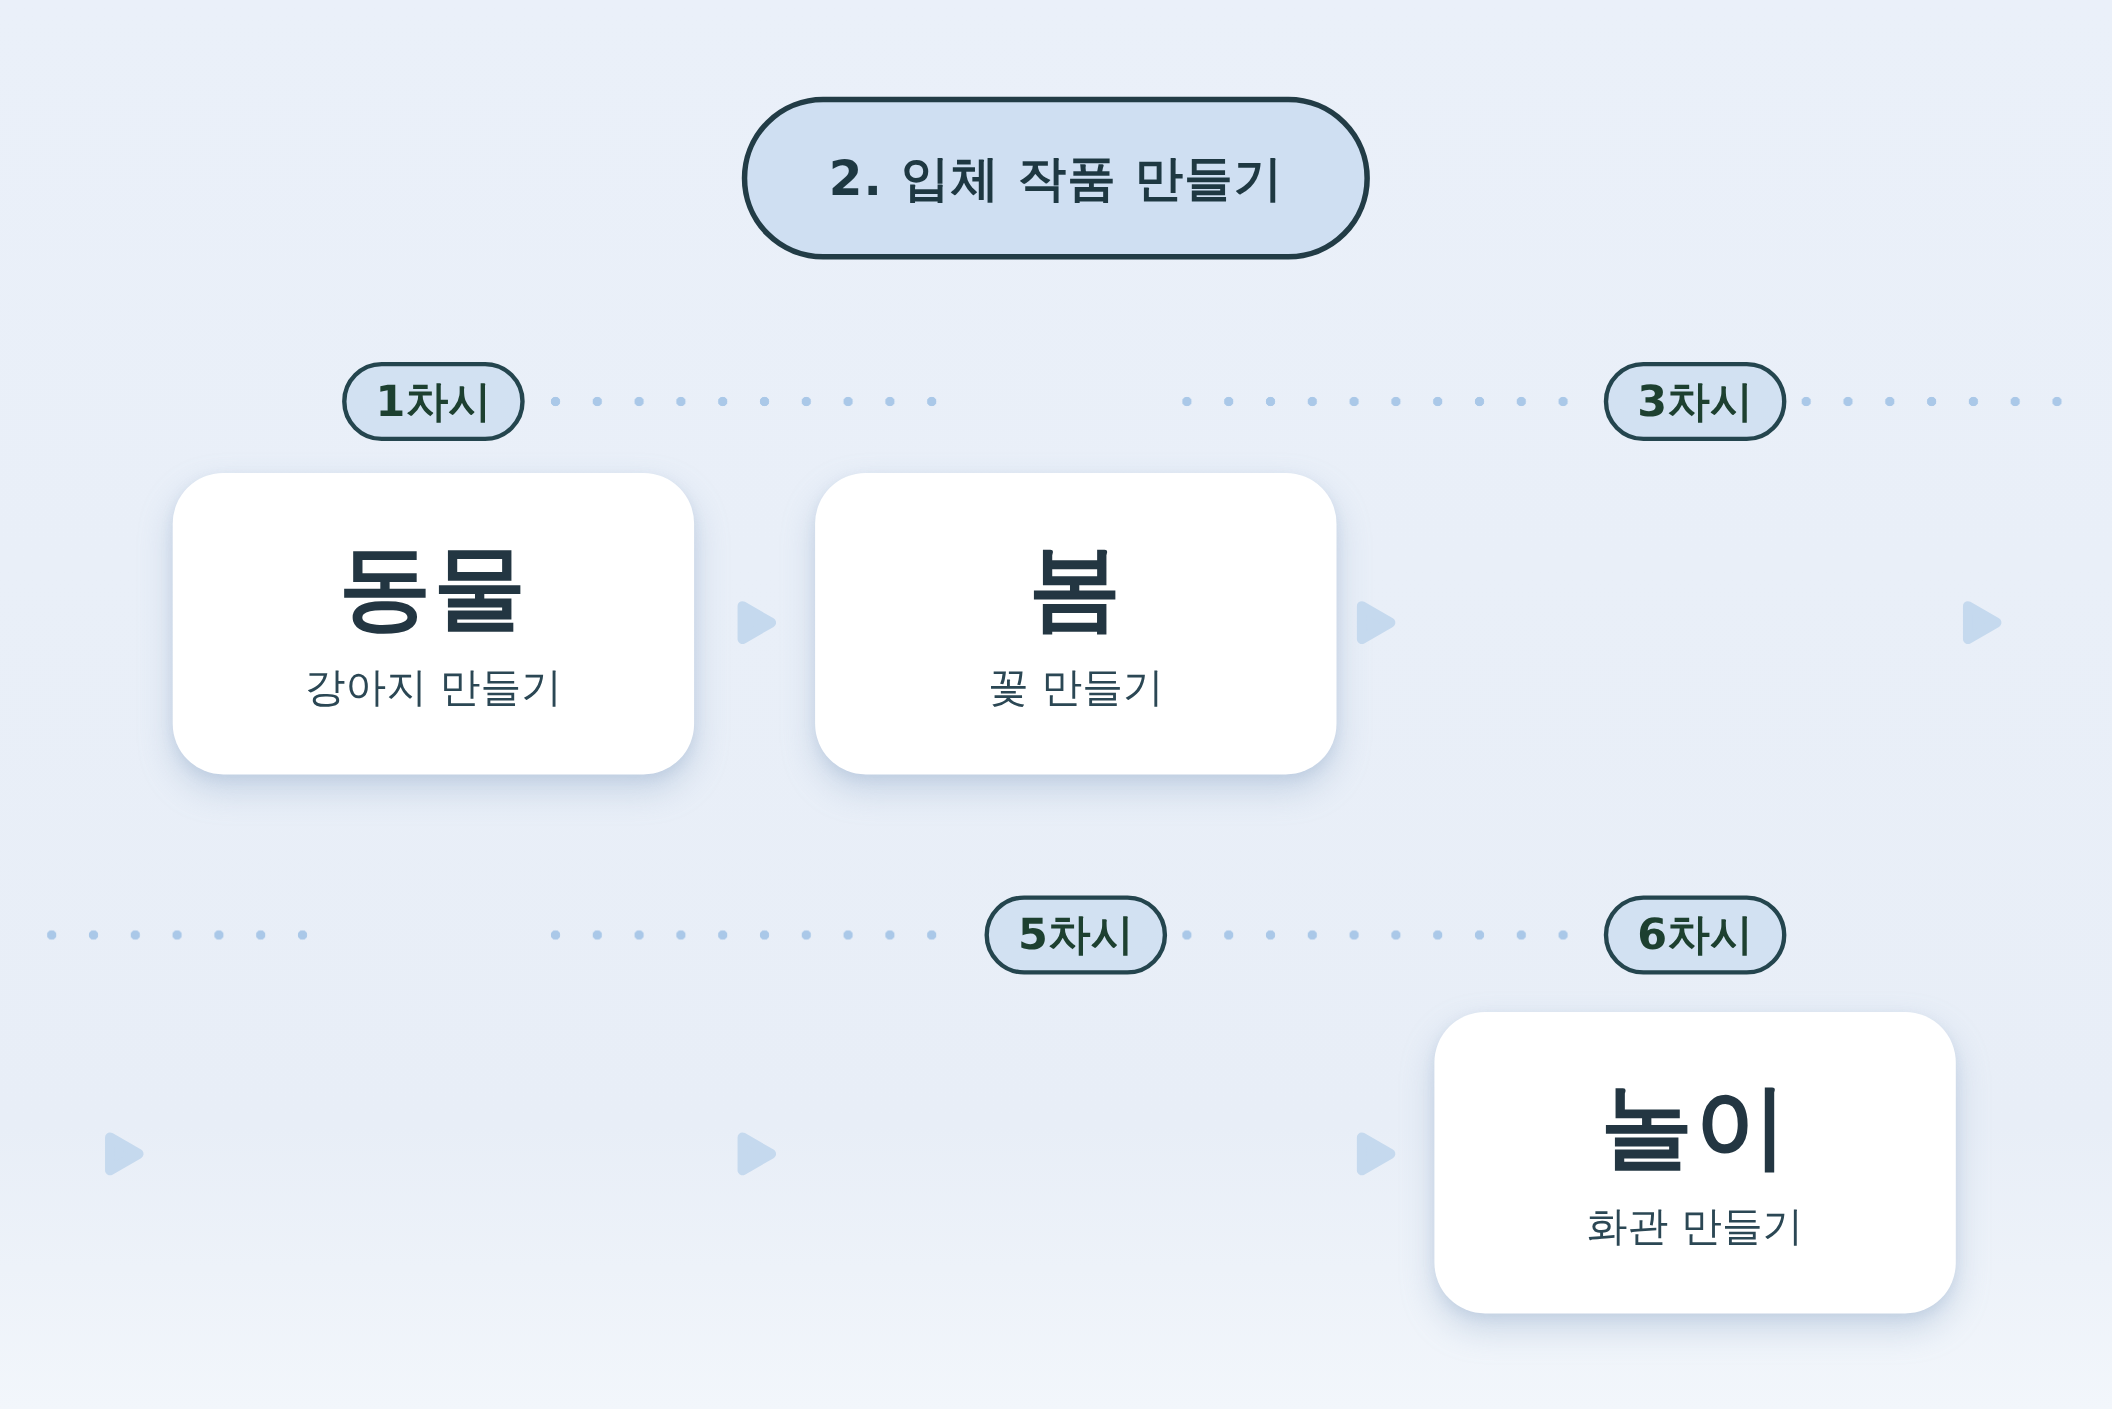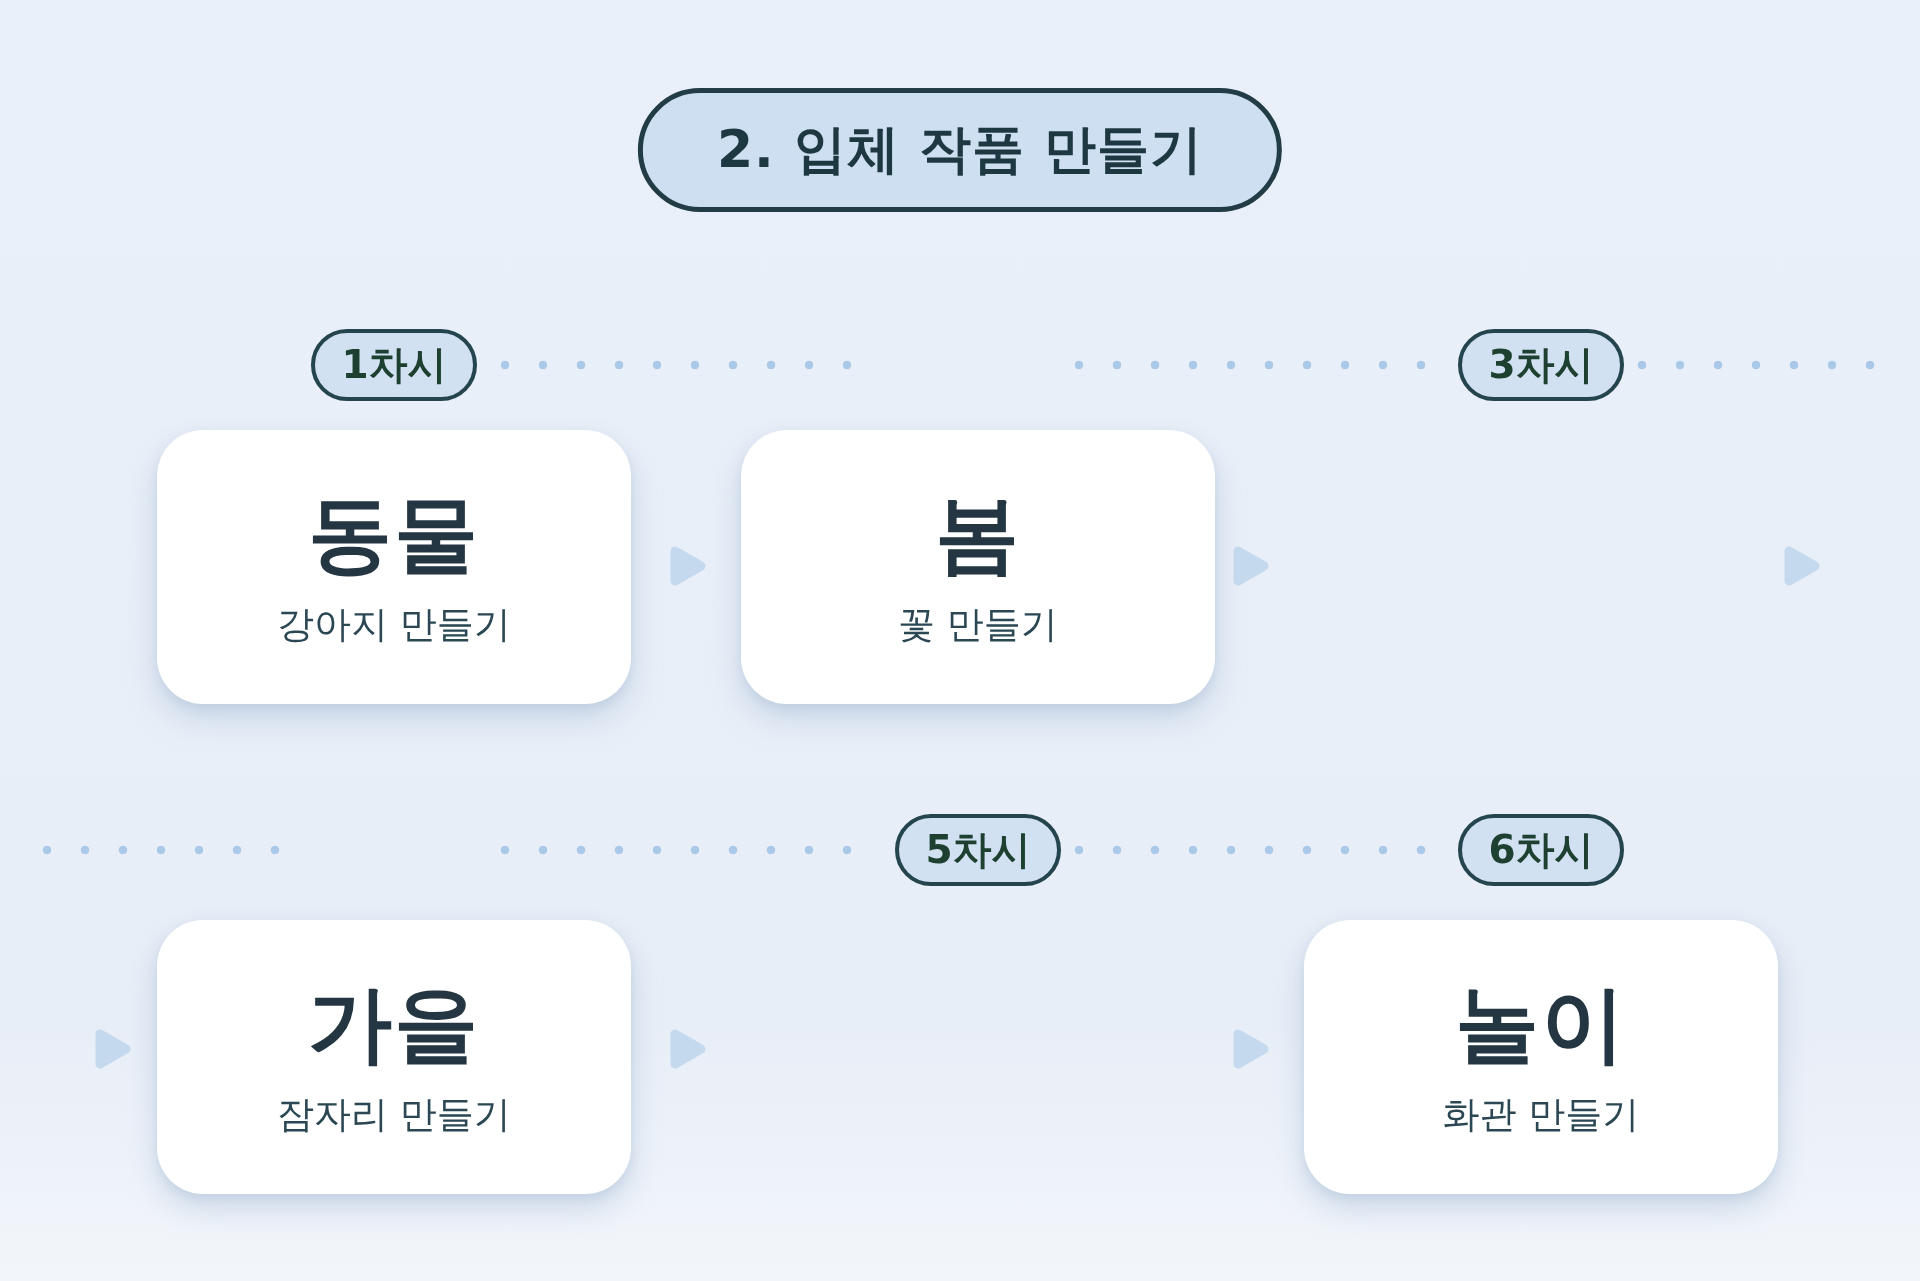--- a/index.html
+++ b/index.html
@@ -24,28 +24,28 @@
     overflow:hidden;
   }
   .stage{
     position:relative;
     width:1920px;height:1281px;
     background:linear-gradient(180deg,#eaf0f9 0%,#e8eef7 80%,#f2f6fb 100%);
   }
   .title-pill{
     position:absolute;
     left:50%;top:88px;transform:translateX(-50%);
-    height:124px;
+    height:148px;
     padding:0 74px;
     display:flex;align-items:center;justify-content:center;
     background:var(--pill-fill);
     border:5px solid var(--pill-border);
     border-radius:80px;
     color:var(--pill-text);
-    font-size:52px;font-weight:700;
+    font-size:44px;font-weight:700;
     letter-spacing:1px;
     white-space:nowrap;
   }
   .badge{
     position:absolute;
     width:166px;height:72px;
     display:flex;align-items:center;justify-content:center;
     background:var(--badge-fill);
     border:4px solid var(--badge-border);
     border-radius:40px;
@@ -139,24 +139,20 @@
 
   <div class="card c-c1 c-r1">
     <div class="card-title">동물</div>
     <div class="card-subtitle">강아지 만들기</div>
   </div>
   <div class="card c-c2 c-r1">
     <div class="card-title">봄</div>
     <div class="card-subtitle">꽃 만들기</div>
   </div>
 
-  <div class="card c-c1 c-r2">
-    <div class="card-title">가을</div>
-    <div class="card-subtitle">잠자리 만들기</div>
-  </div>
   <div class="card c-c3 c-r2">
     <div class="card-title">놀이</div>
     <div class="card-subtitle">화관 만들기</div>
   </div>
 
   <div class="arrow a-r1 a-x1">
     <svg viewBox="0 0 40 44">
         <path d="M7 7 L33 22 L7 37 Z" fill="#c5d9ee" stroke="#c5d9ee" stroke-width="9" stroke-linejoin="round"></path>
       </svg>
   </div>

